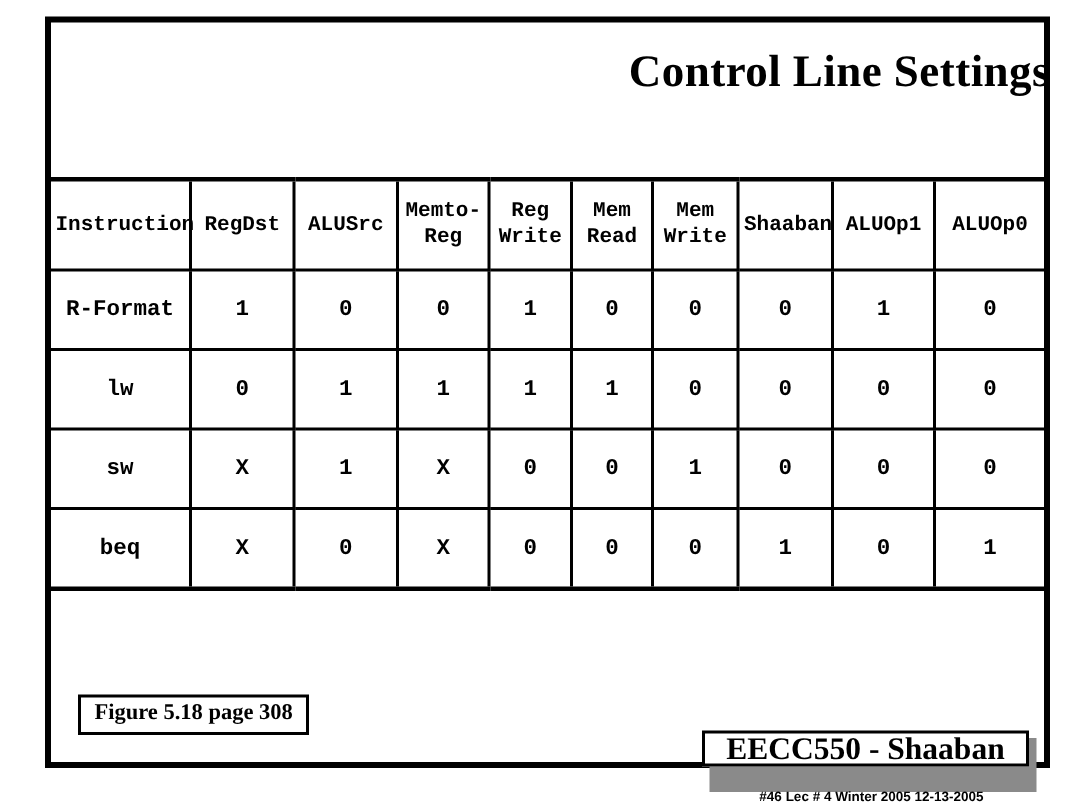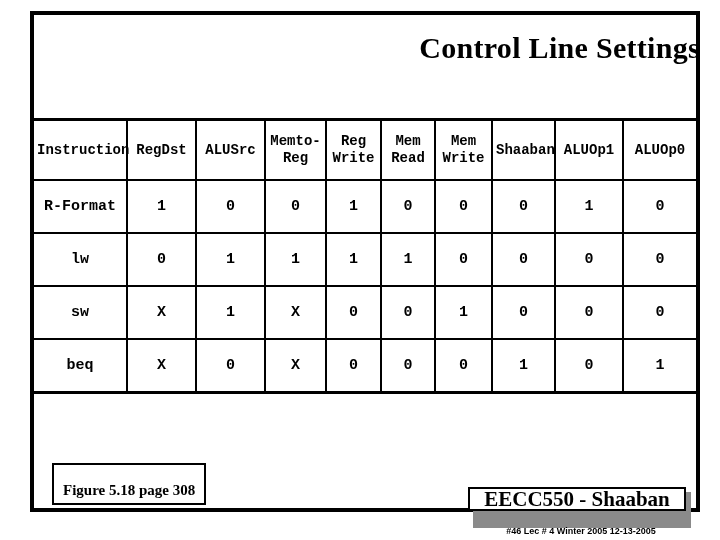--- a/index.html
+++ b/index.html
@@ -113,21 +113,21 @@
     font-size: 15px;
   }
 
   
   #figure-box {
     position: absolute;
     left: 52px;
     top: 463px;
     border: 2px solid #000;
     background: #ffffff;
-    padding: 16px 9px 4px 9px;
+    padding: 1px 9px 4px 9px;
     font-family: "Liberation Serif", "DejaVu Serif", serif;
     font-weight: bold;
     font-size: 15px;
     line-height: 18px;
     white-space: nowrap;
   }
 
   
   #footer-logo {
     position: absolute;

